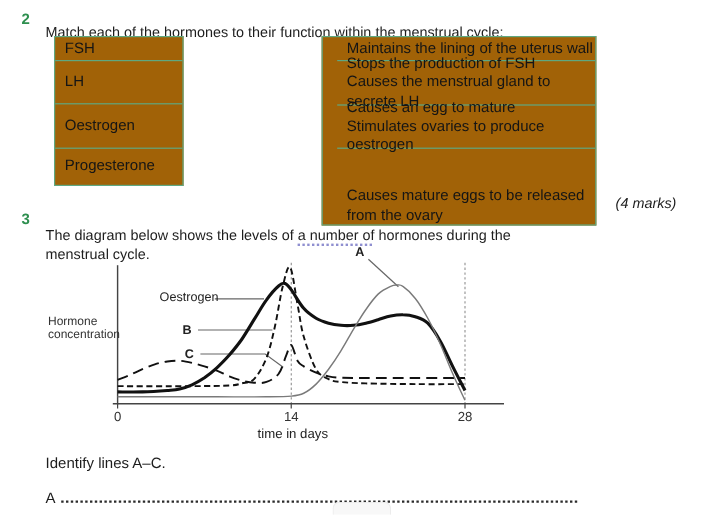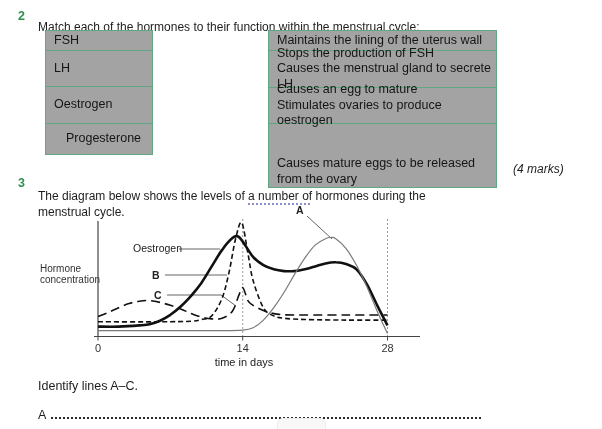--- a/index.html
+++ b/index.html
@@ -9,32 +9,32 @@
   }
   .abs { position:absolute; }
   .qnum { font-weight:bold; color:#2e8f4f; font-size:12.5px; }
   .qtext { font-size:12px; line-height:16px; color:#1d1d1d; }
   .grammar-underline {
     text-decoration:underline dotted #8f8fd0;
     text-decoration-thickness:1.5px;
     text-underline-offset:2.5px;
   }
   .match-table {
-    position:absolute; border:1.5px solid #5fa881; background:#a3a3a3; box-sizing:border-box;
+    position:absolute; border:1.5px solid #5fa881; background:#a16207; box-sizing:border-box;
   }
   .match-table .trow {
     display:flex; align-items:center; box-sizing:border-box;
     border-bottom:1.5px solid #5fa881; padding-left:8px;
     font-size:12.5px; line-height:15.5px; white-space:pre-line; color:#151515;
   }
   .match-table .trow:last-child { border-bottom:none; }
   .lt .trow:nth-child(1){ height:20px; }
   .lt .trow:nth-child(2){ height:36px; }
   .lt .trow:nth-child(3){ height:37px; }
-  .lt .trow:nth-child(4){ height:30px;margin-left:12px; }
+  .lt .trow:nth-child(4){ height:30px; }
   .rt .trow:nth-child(1){ height:20px; }
   .rt .trow:nth-child(2){ height:37px; }
   .rt .trow:nth-child(3){ height:36px; }
   .rt .trow:nth-child(4){ height:31px;margin-top:32px; }
   .marks { font-size:12px; font-style:italic; color:#1d1d1d; }
   .chart-label { position:absolute; font-size:10.5px; color:#222; }
   .chart-label.bold { font-weight:bold; }
   .ylabel { font-size:10px; line-height:11px; white-space:pre-line; color:#333; }
   .tick-label { position:absolute; width:16px; text-align:center; font-size:11px; color:#333; }
   .xlabel { position:absolute; font-weight:normal; font-size:11px; color:#222; text-align:center; width:90px; }
@@ -56,21 +56,21 @@
   <span class="abs qnum" style="left:18px; top:9px;">2</span>
   <span class="abs qtext" style="left:38px; top:9px;margin-top:10px;">Match each of the hormones to their function within the menstrual cycle:</span>
 
   <div class="match-table lt" style="left:45px; top:30px; width:108px;">
     <div class="trow">FSH</div>
     <div class="trow">LH</div>
     <div class="trow">Oestrogen</div>
     <div class="trow">Progesterone</div>
   </div>
 
-  <div class="match-table rt" style="left:268px; top:30px; width:229px;">
+  <div class="match-table rt" style="left:268px; top:30px; width:229px;padding-left:12px;">
     <div class="trow">Maintains the lining of the uterus wall</div>
     <div class="trow">Stops the production of FSH
 Causes the menstrual gland to secrete LH</div>
     <div class="trow">Causes an egg to mature
 Stimulates ovaries to produce oestrogen</div>
     <div class="trow">Causes mature eggs to be released
 from the ovary</div>
   </div>
 
   <span class="abs marks" style="left:513px; top:162px;font-style:italic;">(4 marks)</span>

